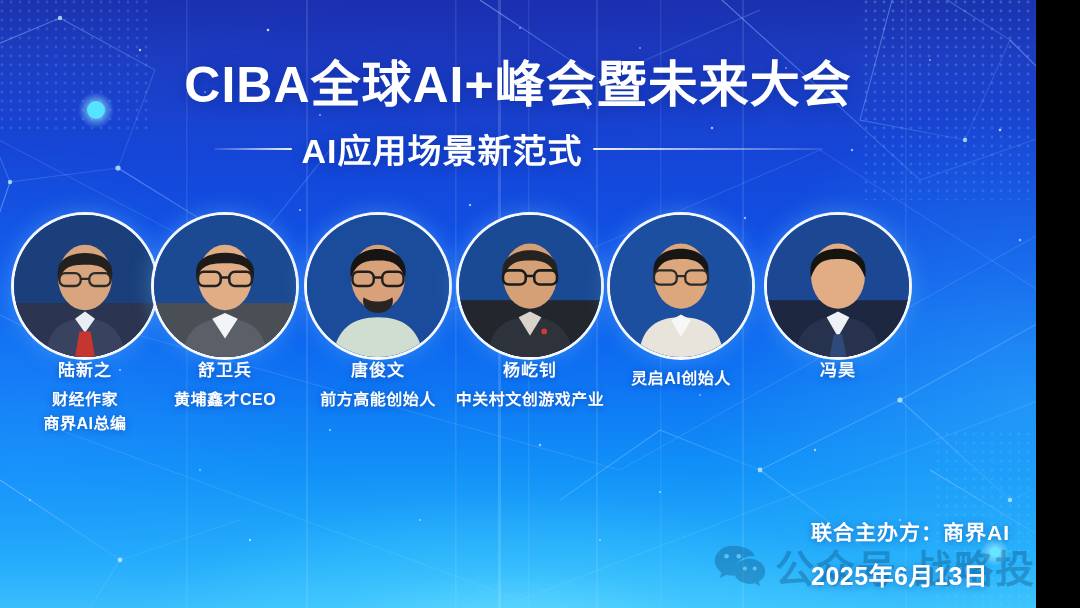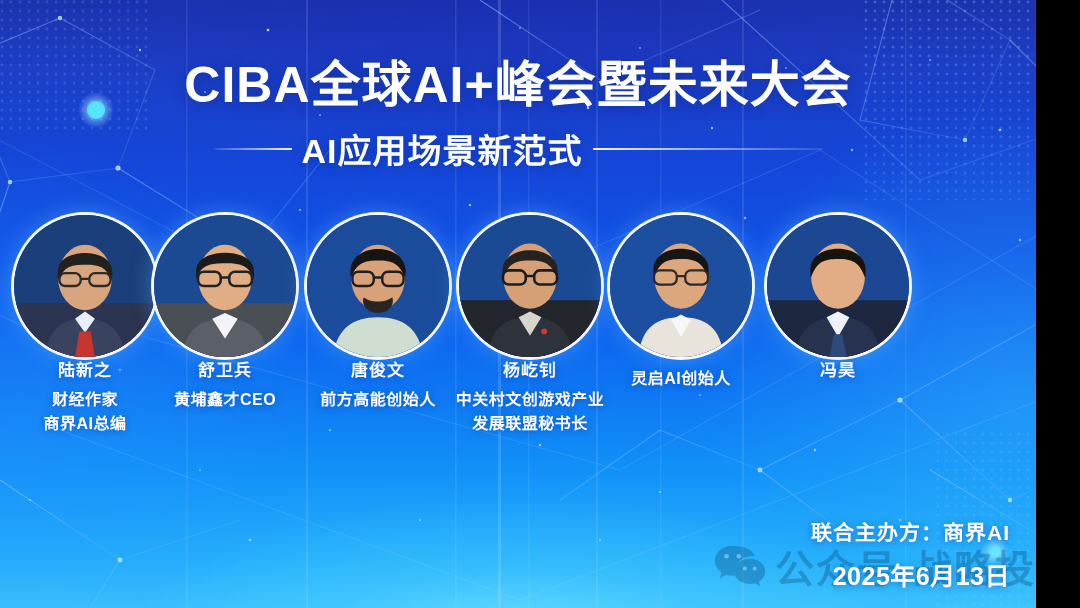--- a/index.html
+++ b/index.html
@@ -137,21 +137,21 @@
     white-space: nowrap;
     text-shadow: 0 1px 6px rgba(10,50,150,0.5);
   }
   .person-role .rl { display: block; }
 
   
   .footer {
     position: absolute;
     right: 26px;
     bottom: 16px;
-    text-align: right;
+    text-align: left;
   }
   .footer-host {
     font-size: 21px;
     font-weight: 700;
     color: #ffffff;
     letter-spacing: 1px;
     text-shadow: 0 1px 7px rgba(10,60,160,0.5);
   }
   .footer-date {
     margin-top: 10px;
@@ -398,21 +398,20 @@
           <ellipse cx="50" cy="43" rx="19" ry="23" fill="#d6a077"></ellipse>
           <path d="M31 36c4-15 34-15 38 0 1 6 0 8 0 8-4-10-9-12-19-12s-15 2-19 12c0 0-1-2 0-8z" fill="#25221f"></path>
           <rect x="31" y="39" width="16" height="10" rx="4" fill="none" stroke="#1b1b1b" stroke-width="1.8"></rect>
           <rect x="53" y="39" width="16" height="10" rx="4" fill="none" stroke="#1b1b1b" stroke-width="1.8"></rect>
           <line x1="47" y1="43" x2="53" y2="43" stroke="#1b1b1b" stroke-width="1.8"></line>
         </svg>
       </div>
       <div class="person-name">杨屹钊</div>
       <div class="person-role">
         <span class="rl">中关村文创游戏产业</span>
-        <span class="rl">发展联盟秘书长</span>
       </div>
     </div>
 
     <div class="speaker" style="left:603px">
       <div class="avatar">
         <svg class="face" viewBox="0 0 100 100" xmlns="http://www.w3.org/2000/svg">
           <rect width="100" height="100" fill="#1c4fa0"></rect>
           <path d="M20 100c2-21 13-28 30-28s28 7 30 28z" fill="#e8e4dc"></path>
           <path d="M43 74l7 12 7-12-7-4z" fill="#f7f7f5"></path>
           <ellipse cx="50" cy="43" rx="19" ry="23" fill="#dda77e"></ellipse>

